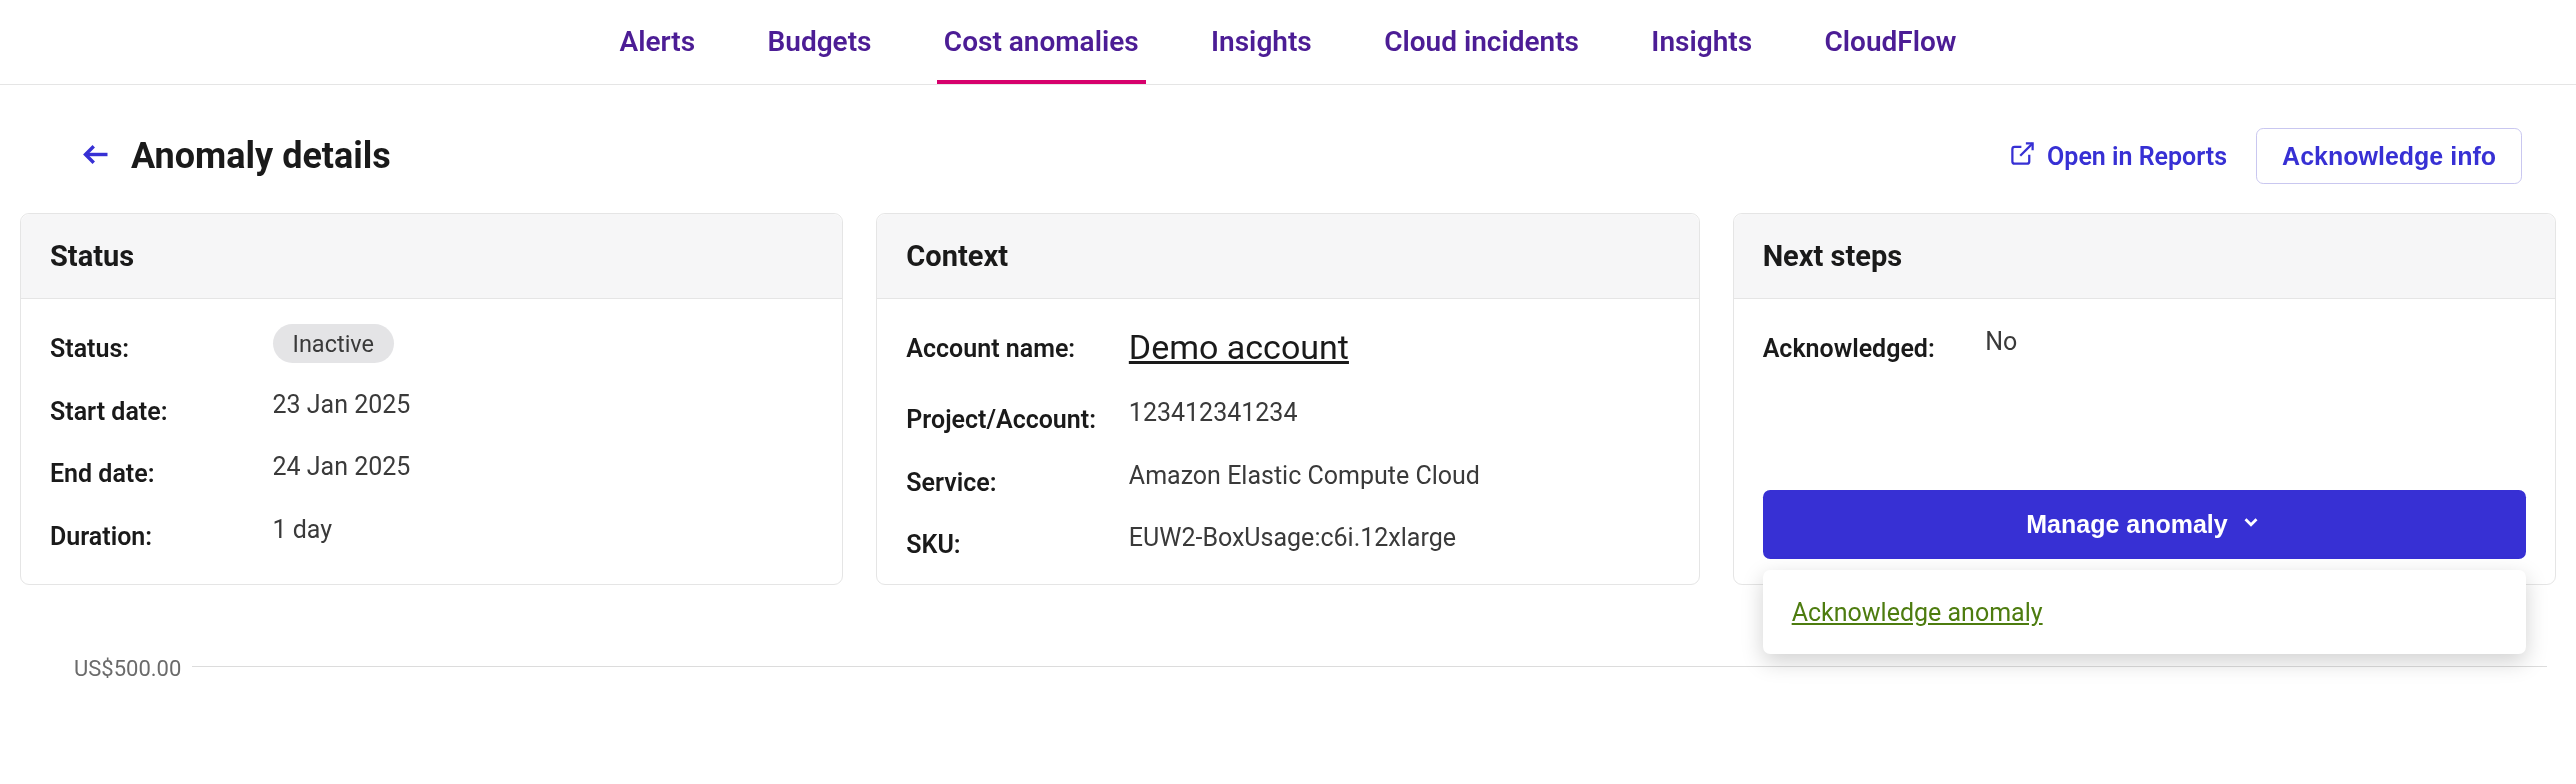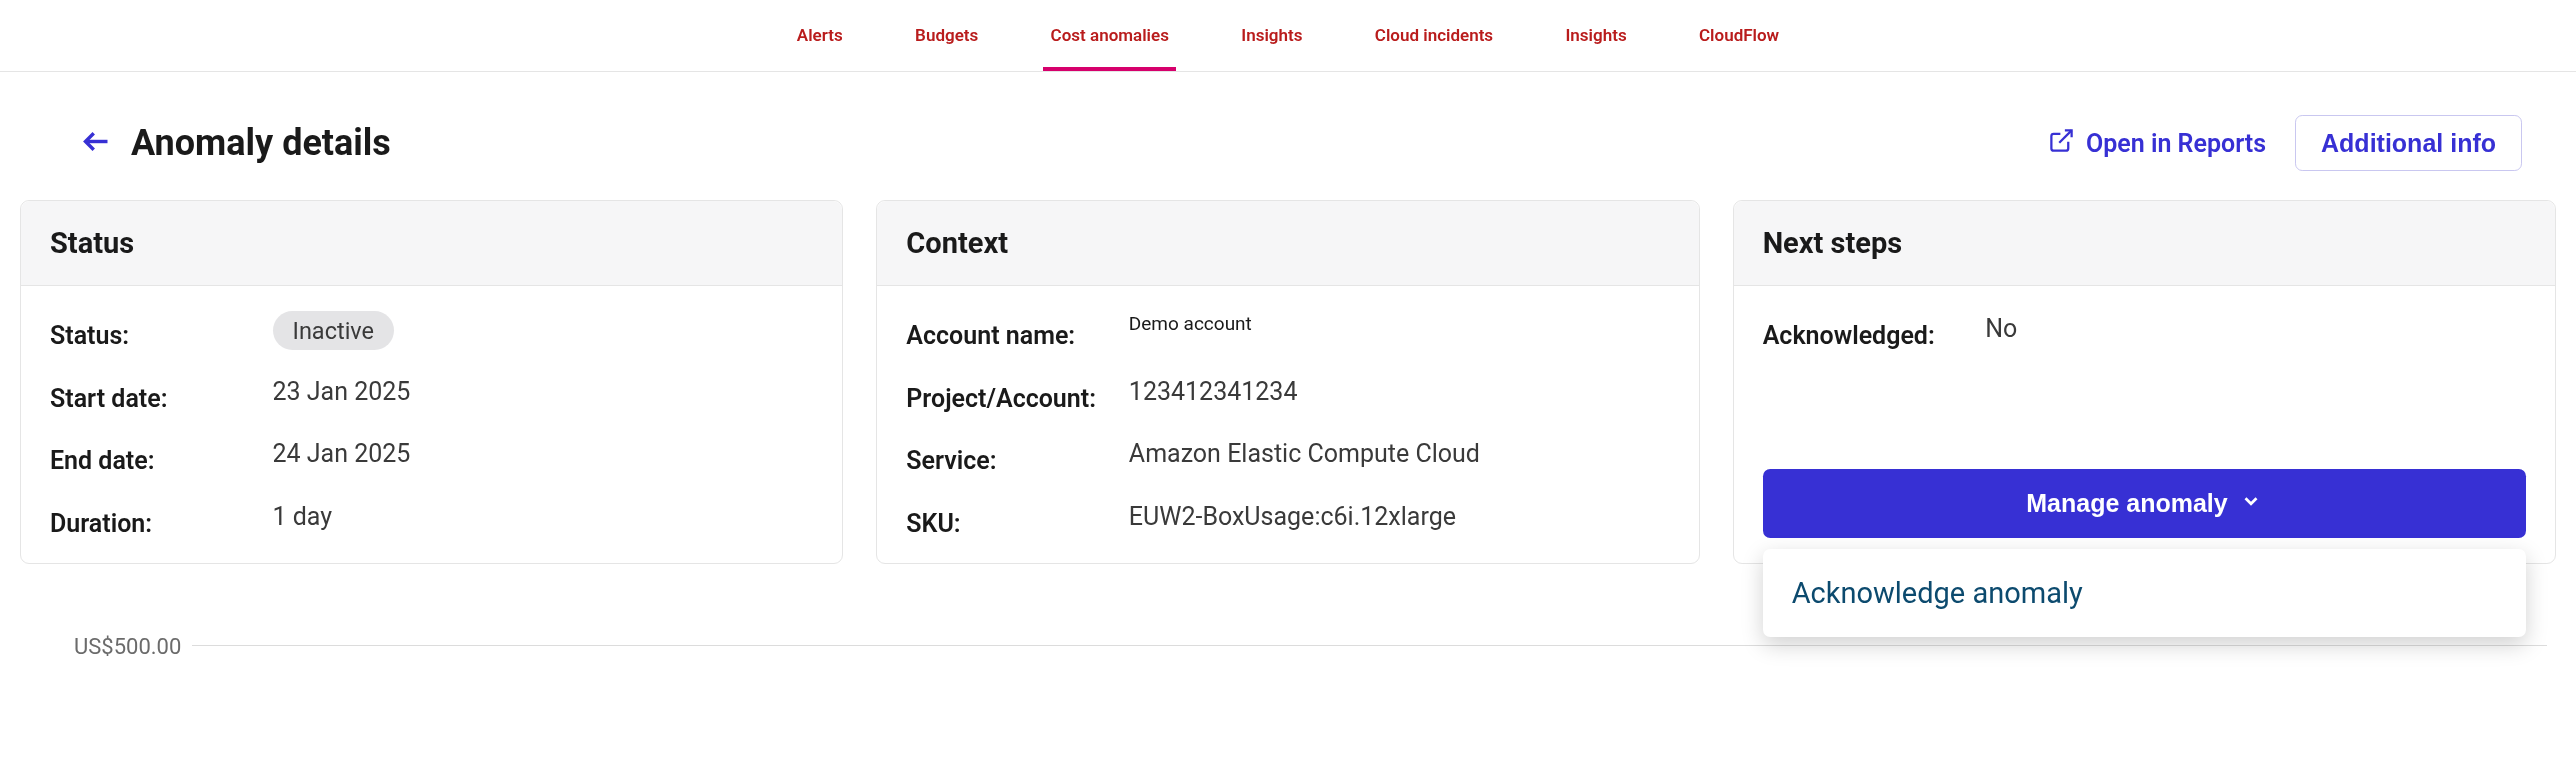--- a/index.html
+++ b/index.html
@@ -15,23 +15,23 @@
     }
     .tabs-bar {
       display: flex;
       justify-content: center;
       border-bottom: 0.9px solid #e5e5e5;
       gap: 58px;
       padding: 0 36px;
     }
     .tab {
       padding: 25px 7.2px 22px 7.2px;
-      font-size: 17px;
+      font-size: 28px;
       font-weight: 600;
-      color: #b91c1c;
+      color: #4c1d95;
       cursor: pointer;
       border-bottom: 4.5px solid transparent;
     }
     .tab.active {
       border-bottom-color: #d6006c;
     }
     .page-header {
       display: flex;
       align-items: center;
       justify-content: space-between;
@@ -130,22 +130,23 @@
       color: #1a1a1a;
       margin-top: 10px;
     }
     .kv-value {
       font-size: 25px;
       color: #3a3a3a;
       line-height: 1.4;
       word-break: break-word;
     }
     .kv-value-lg {
-      font-size: 19px;
-      color: #1a1a1a;
+      font-size: 34px;
+      color: #1a1a1a;
+      text-decoration: underline;
     }
     .badge-inactive {
       display: inline-block;
       background: #e4e4e6;
       color: #3a3a3a;
       font-size: 23.5px;
       padding: 5.4px 20px;
       border-radius: 903px;
     }
     .badge-warning {
@@ -190,23 +191,24 @@
       left: 0;
       right: 0;
       background: #ffffff;
       border-radius: 7.2px;
       box-shadow: 0 7.2px 22px rgba(0,0,0,0.18);
       padding: 7.2px 0;
       z-index: 10;
     }
     .dropdown-item {
       padding: 20px 29px;
-      font-size: 29px;
-      color: #0c4a6e;
-      cursor: pointer;
+      font-size: 25px;
+      color: #4d7c0f;
+      cursor: pointer;
+      text-decoration: underline;
     }
     .axis-label {
       position: absolute;
       left: 45px;
       font-size: 22px;
       color: #6b6b6b;
     }
     .chart-area {
       position: relative;
       height: 54px;
@@ -247,21 +249,21 @@
     <div class="link-action">
       <span>
         <svg viewBox="0 0 24 24">
             <path d="M18 13v6a2 2 0 0 1-2 2H5a2 2 0 0 1-2-2V8a2 2 0 0 1 2-2h6"></path>
             <polyline points="15 3 21 3 21 9"></polyline>
             <line x1="10" y1="14" x2="21" y2="3"></line>
           </svg>
       </span>
       <span>Open in Reports</span>
     </div>
-    <button class="outline-btn">Additional info</button>
+    <button class="outline-btn">Acknowledge info</button>
   </div>
 </div>
 
 <div class="cards-row">
 
   <div class="card">
     <div class="card-header">Status</div>
     <div class="card-body">
       <div class="kv-row">
         <div class="kv-label">Status:</div>

